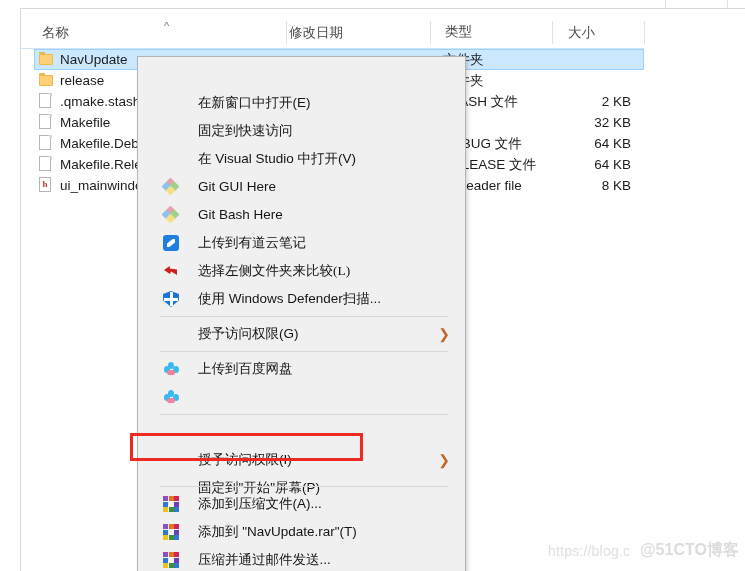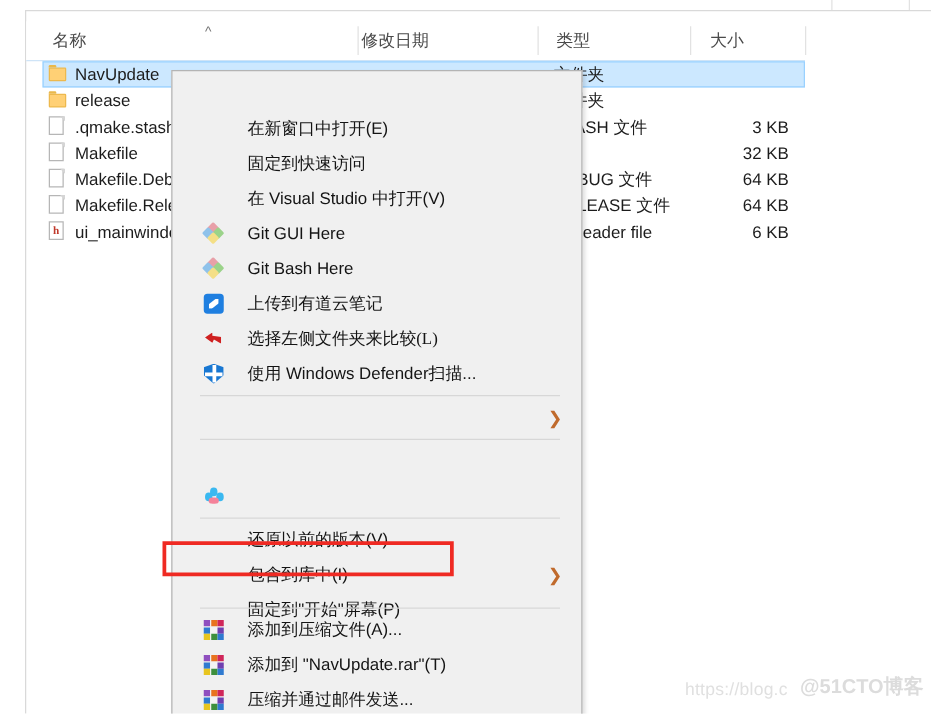--- a/index.html
+++ b/index.html
@@ -388,21 +388,21 @@
     <div class="explorer-left-border"></div>
 
     <div class="col-header-row">
       <div class="col-header" style="left:21px;">名称</div>
       <div class="sort-caret" style="left:143px;">^</div>
       <div class="col-sep" style="left:265px;"></div>
 
       <div class="col-header" style="left:268px;">修改日期</div>
       <div class="col-sep" style="left:409px;"></div>
 
-      <div class="col-header" style="left:424px;">类型</div>
+      <div class="col-header" style="left:424px;font-family:Liberation Mono, monospace;">类型</div>
       <div class="col-sep" style="left:531px;"></div>
 
       <div class="col-header" style="left:547px;">大小</div>
       <div class="col-sep" style="left:623px;"></div>
     </div>
     <div class="header-underline"></div>
 
     <div class="file-list">
 
       <div class="file-row selected" style="top:0px;">
@@ -432,21 +432,21 @@
 
       <div class="file-row" style="top:42px;">
         <div class="file-icon" style="top:2px;">
           <div class="ic-doc">
               <div class="page"></div>
               <div class="fold"></div>
             </div>
         </div>
         <div class="file-name">.qmake.stash</div>
         <div class="file-type">STASH 文件</div>
-        <div class="file-size">3 KB</div>
+        <div class="file-size">2 KB</div>
       </div>
 
       <div class="file-row" style="top:63px;">
         <div class="file-icon" style="top:2px;">
           <div class="ic-doc">
               <div class="page"></div>
               <div class="fold"></div>
             </div>
         </div>
         <div class="file-name">Makefile</div>
@@ -480,21 +480,21 @@
 
       <div class="file-row" style="top:126px;">
         <div class="file-icon" style="top:2px;">
           <div class="ic-h">
               <div class="page"></div>
               <div class="letter">h</div>
             </div>
         </div>
         <div class="file-name">ui_mainwindow.h</div>
         <div class="file-type">C Header file</div>
-        <div class="file-size">6 KB</div>
+        <div class="file-size">8 KB</div>
       </div>
 
     </div>
 
     <div class="ctx-menu">
 
 
       <div class="mi" style="top:32px;">
         <div class="mi-label">在新窗口中打开(E)</div>
       </div>
@@ -555,43 +555,52 @@
               <div class="sh"></div>
               <div class="cross-v"></div>
               <div class="cross-h"></div>
             </div>
         </div>
         <div class="mi-label">使用 Windows Defender扫描...</div>
       </div>
       <div class="mi-sep" style="top:259px;"></div>
 
       <div class="mi" style="top:263px;">
+        <div class="mi-label">授予访问权限(G)</div>
         <div class="mi-arrow">❯</div>
       </div>
       <div class="mi-sep" style="top:294px;"></div>
 
-
-      <div class="mi" style="top:326px;">
+      <div class="mi" style="top:298px;">
         <div class="mi-icon">
           <div class="ic-baidu">
               <div class="p p1"></div>
               <div class="p p2"></div>
               <div class="p p3"></div>
               <div class="p p4"></div>
             </div>
         </div>
+        <div class="mi-label">上传到百度网盘</div>
+      </div>
+
+      <div class="mi" style="top:326px;">
+        <div class="mi-icon">
+          <div class="ic-baidu">
+              <div class="p p1"></div>
+              <div class="p p2"></div>
+              <div class="p p3"></div>
+              <div class="p p4"></div>
+            </div>
+        </div>
       </div>
       <div class="mi-sep" style="top:357px;"></div>
 
-      <div class="mi" style="top:361px;">
-        <div class="mi-label">还原以前的版本(V)</div>
-      </div>
 
       <div class="mi" style="top:389px;">
-        <div class="mi-label">包含到库中(I)</div>
+        <div class="mi-label">授予访问权限(I)</div>
         <div class="mi-arrow">❯</div>
       </div>
 
       <div class="mi" style="top:417px;">
         <div class="mi-label">固定到"开始"屏幕(P)</div>
       </div>
       <div class="mi-sep" style="top:429px;"></div>
 
       <div class="mi" style="top:433px;">
         <div class="mi-icon">

